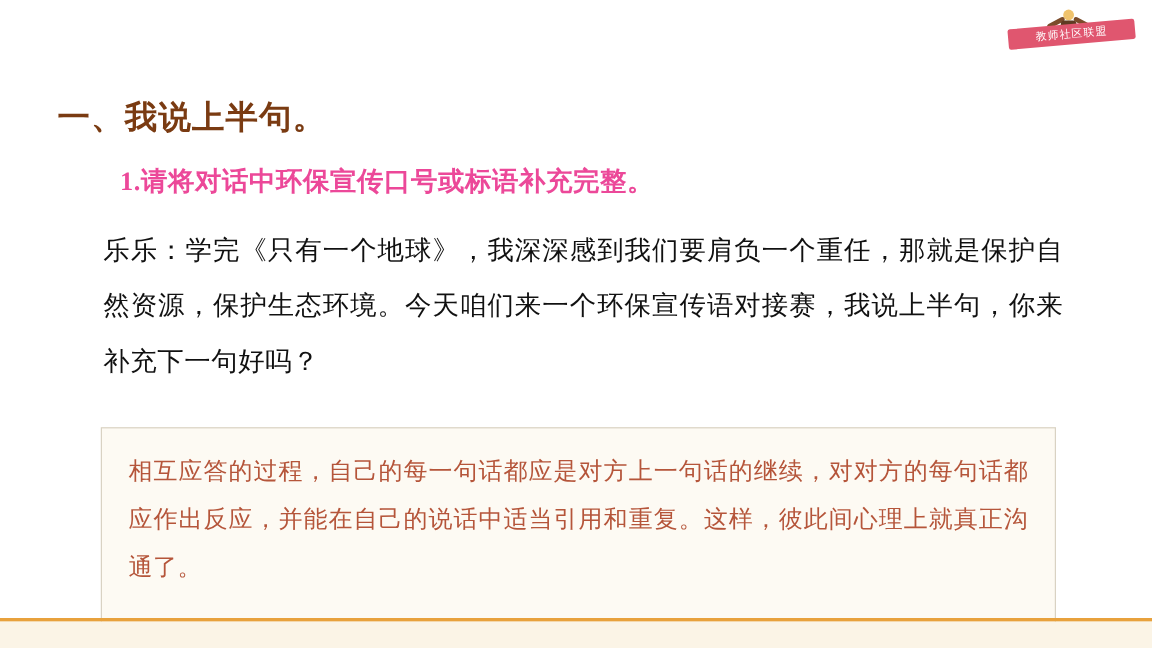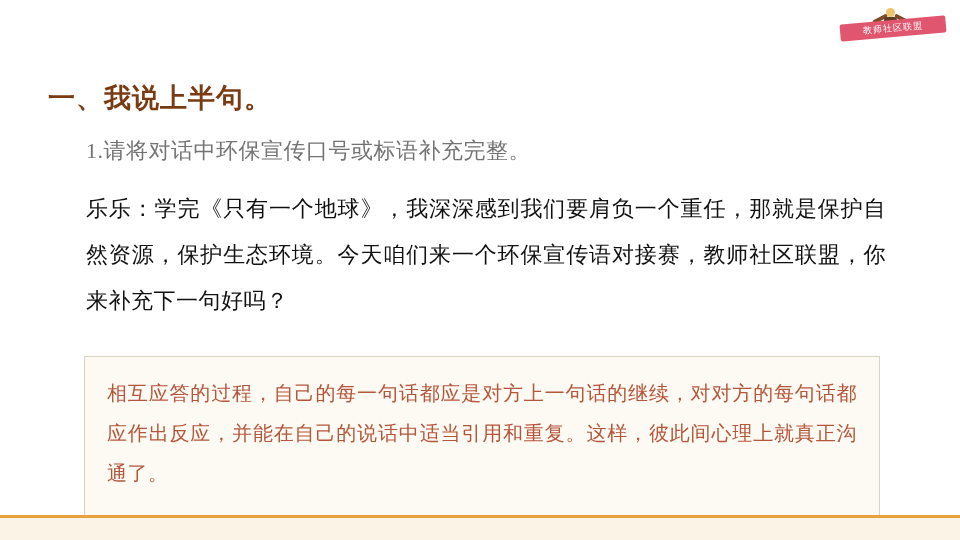--- a/index.html
+++ b/index.html
@@ -121,25 +121,25 @@
     left: 48px;
     top: 80px;
     font-size: 27px;
     font-weight: bold;
     color: #7a3b12;
     letter-spacing: 1px;
     font-family: "Liberation Sans", "DejaVu Sans", sans-serif;
   }
   .q-number {
     position: absolute;
-    left: 86px;
+    left: 100px;
     top: 136px;
     font-size: 22px;
-    font-weight: normal;
-    color: #737373;
+    font-weight: bold;
+    color: #ec4899;
     letter-spacing: 0.5px;
   }
   .dialog {
     position: absolute;
     left: 86px;
     top: 186px;
     width: 800px;
     font-size: 22px;
     color: #111111;
     line-height: 46px;
@@ -179,21 +179,21 @@
       <div class="body"></div>
     </div>
     <div class="logo-ribbon"></div>
     <div class="logo-ribbon-text">教师社区联盟</div>
   </div>
 
   <div class="heading">一、我说上半句。</div>
 
   <div class="q-number">1.请将对话中环保宣传口号或标语补充完整。</div>
 
-  <div class="dialog">乐乐：学完《只有一个地球》，我深深感到我们要肩负一个重任，那就是保护自然资源，保护生态环境。今天咱们来一个环保宣传语对接赛，教师社区联盟，你来补充下一句好吗？</div>
+  <div class="dialog">乐乐：学完《只有一个地球》，我深深感到我们要肩负一个重任，那就是保护自然资源，保护生态环境。今天咱们来一个环保宣传语对接赛，我说上半句，你来补充下一句好吗？</div>
 
   <div class="answer-box">
     <div class="answer-text">相互应答的过程，自己的每一句话都应是对方上一句话的继续，对对方的每句话都应作出反应，并能在自己的说话中适当引用和重复。这样，彼此间心理上就真正沟通了。</div>
   </div>
 
   <div class="bottom-bar-line"></div>
   <div class="bottom-bar-outer"></div>
 
 </div>
 

